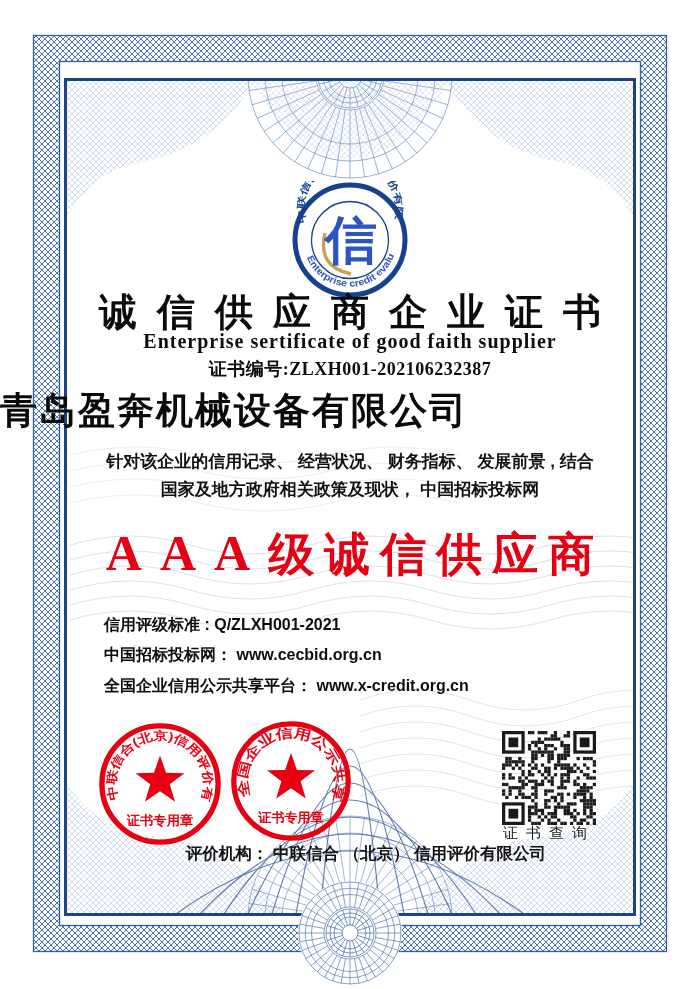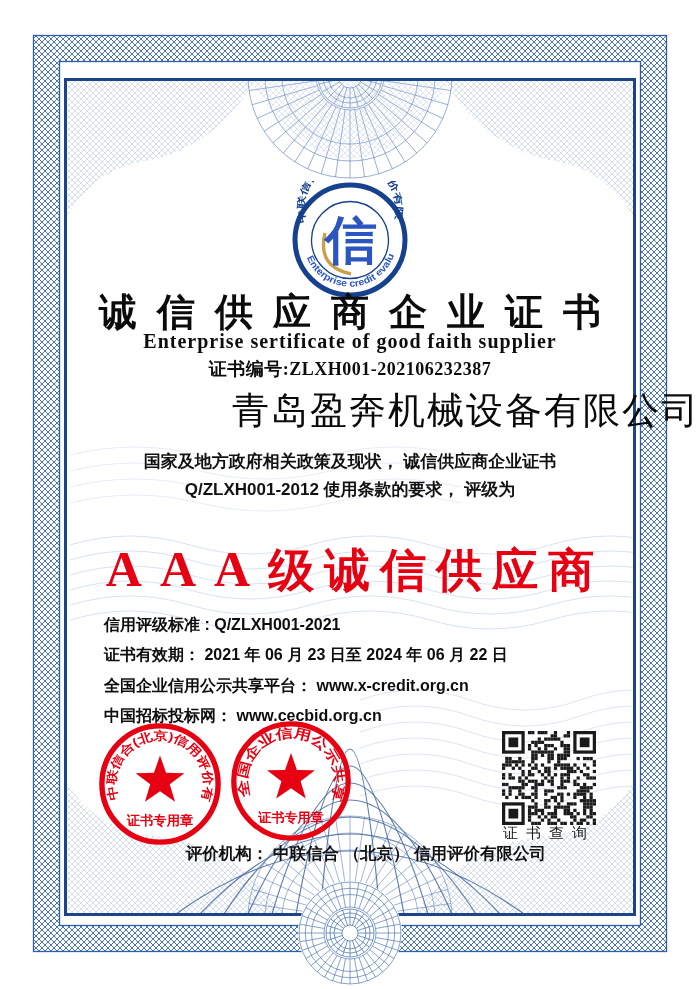--- a/index.html
+++ b/index.html
@@ -15,26 +15,26 @@
 
   .title-row{left:0;top:287px;width:700px;text-align:center;text-decoration:underline;}
   .title-row span{
     display:inline-block;font-family:"Liberation Serif","DejaVu Serif",serif;
     font-weight:bold;font-size:38px;letter-spacing:20px;margin-right:-20px;color:#0b0b0b;
   }
   .subtitle-row{left:0;top:330px;width:700px;text-align:center;
     font-family:"Liberation Serif","DejaVu Serif",serif;font-weight:bold;font-size:20px;letter-spacing:1px;}
   .certno-row{left:0;top:357px;width:700px;text-align:center;
     font-family:"Liberation Serif","DejaVu Serif",serif;font-weight:bold;font-size:18px;letter-spacing:0.5px;}
-  .company-row{left:0;top:386px;width:700px;text-align:right;
-    font-weight:normal;font-size:37px;letter-spacing:2px;color:#0a0a0a;}
+  .company-row{left:0;top:386px;width:700px;text-align:left;
+    font-weight:bold;font-size:37px;letter-spacing:2px;color:#0a0a0a;}
   .body-text{left:0;top:448px;width:700px;text-align:center;
     font-weight:bold;font-size:17px;line-height:27.5px;color:#111;}
   .rating-row{left:0;top:524px;width:700px;text-align:center;color:#e60012;
-    font-family:"Liberation Serif","DejaVu Serif",serif;font-weight:bold;margin-top:16px;}
+    font-family:"Liberation Serif","DejaVu Serif",serif;font-weight:bold;}
   .rating-row .aaa{font-size:50px;letter-spacing:18px;}
   .rating-row .cn{font-size:46px;letter-spacing:10px;margin-right:-10px;}
   .info-block{left:104px;top:610px;width:520px;font-weight:bold;font-size:16px;color:#0d0d0d;}
   .info-line{line-height:30.4px;white-space:nowrap;}
   .seal{}
   .seal-left{left:95px;top:720px;width:130px;height:128px;}
   .seal-right{left:228px;top:718px;width:126px;height:126px;}
   .qr-wrap{left:502px;top:731px;width:94px;height:94px;}
   .qr-label{left:482px;top:824px;width:134px;text-align:center;font-weight:normal;
     font-size:15px;letter-spacing:8px;color:#1a1a1a;}
@@ -337,33 +337,32 @@
     </div>
 
     <div class="abs title-row">
       <span>诚信供应商企业证书</span>
     </div>
     <div class="abs subtitle-row">Enterprise sertificate of good faith supplier</div>
     <div class="abs certno-row">证书编号:ZLXH001-202106232387</div>
     <div class="abs company-row">青岛盈奔机械设备有限公司</div>
 
     <div class="abs body-text">
-      <div>国家及地方政府相关政策及现状， 诚信供应商企业证书</div>
-      <div>Q/ZLXH001-2012 使用条款的要求， 评级为</div>
+      <div>针对该企业的信用记录、 经营状况、 财务指标、 发展前景 , 结合</div>
+      <div>国家及地方政府相关政策及现状， 中国招标投标网</div>
     </div>
 
     <div class="abs rating-row">
       <span class="aaa">AAA</span><span class="cn">级诚信供应商</span>
     </div>
 
     <div class="abs info-block">
       <div class="info-line">信用评级标准 : Q/ZLXH001-2021</div>
-      <div class="info-line">证书有效期：  2021 年 06 月 23 日至 2024 年 06 月 22 日</div>
+      <div class="info-line">中国招标投标网：  www.cecbid.org.cn</div>
       <div class="info-line">全国企业信用公示共享平台：  www.x-credit.org.cn</div>
-      <div class="info-line">中国招标投标网：  www.cecbid.org.cn</div>
     </div>
 
     <div class="abs seal seal-left">
       <svg width="130" height="128" viewBox="0 0 130 130" xmlns="http://www.w3.org/2000/svg">
         <circle cx="65" cy="65" r="59" fill="none" stroke="#e60012" stroke-width="5.5"></circle>
         <path id="sealArcL" d="M 22.7 80.4 A 45 45 0 1 1 107.3 80.4" fill="none"></path>
         <text font-size="12" font-weight="bold" fill="#e60012" textLength="218" lengthAdjust="spacingAndGlyphs">
           <textPath href="#sealArcL">中联信合(北京)信用评价有限公司</textPath>
         </text>
         <polygon fill="#e60012" transform="translate(65,62)" points="0,-26 6.11,-8.41 24.73,-8.03 9.89,3.21 15.28,21.03 0,10.4 -15.28,21.03 -9.89,3.21 -24.73,-8.03 -6.11,-8.41"></polygon>

